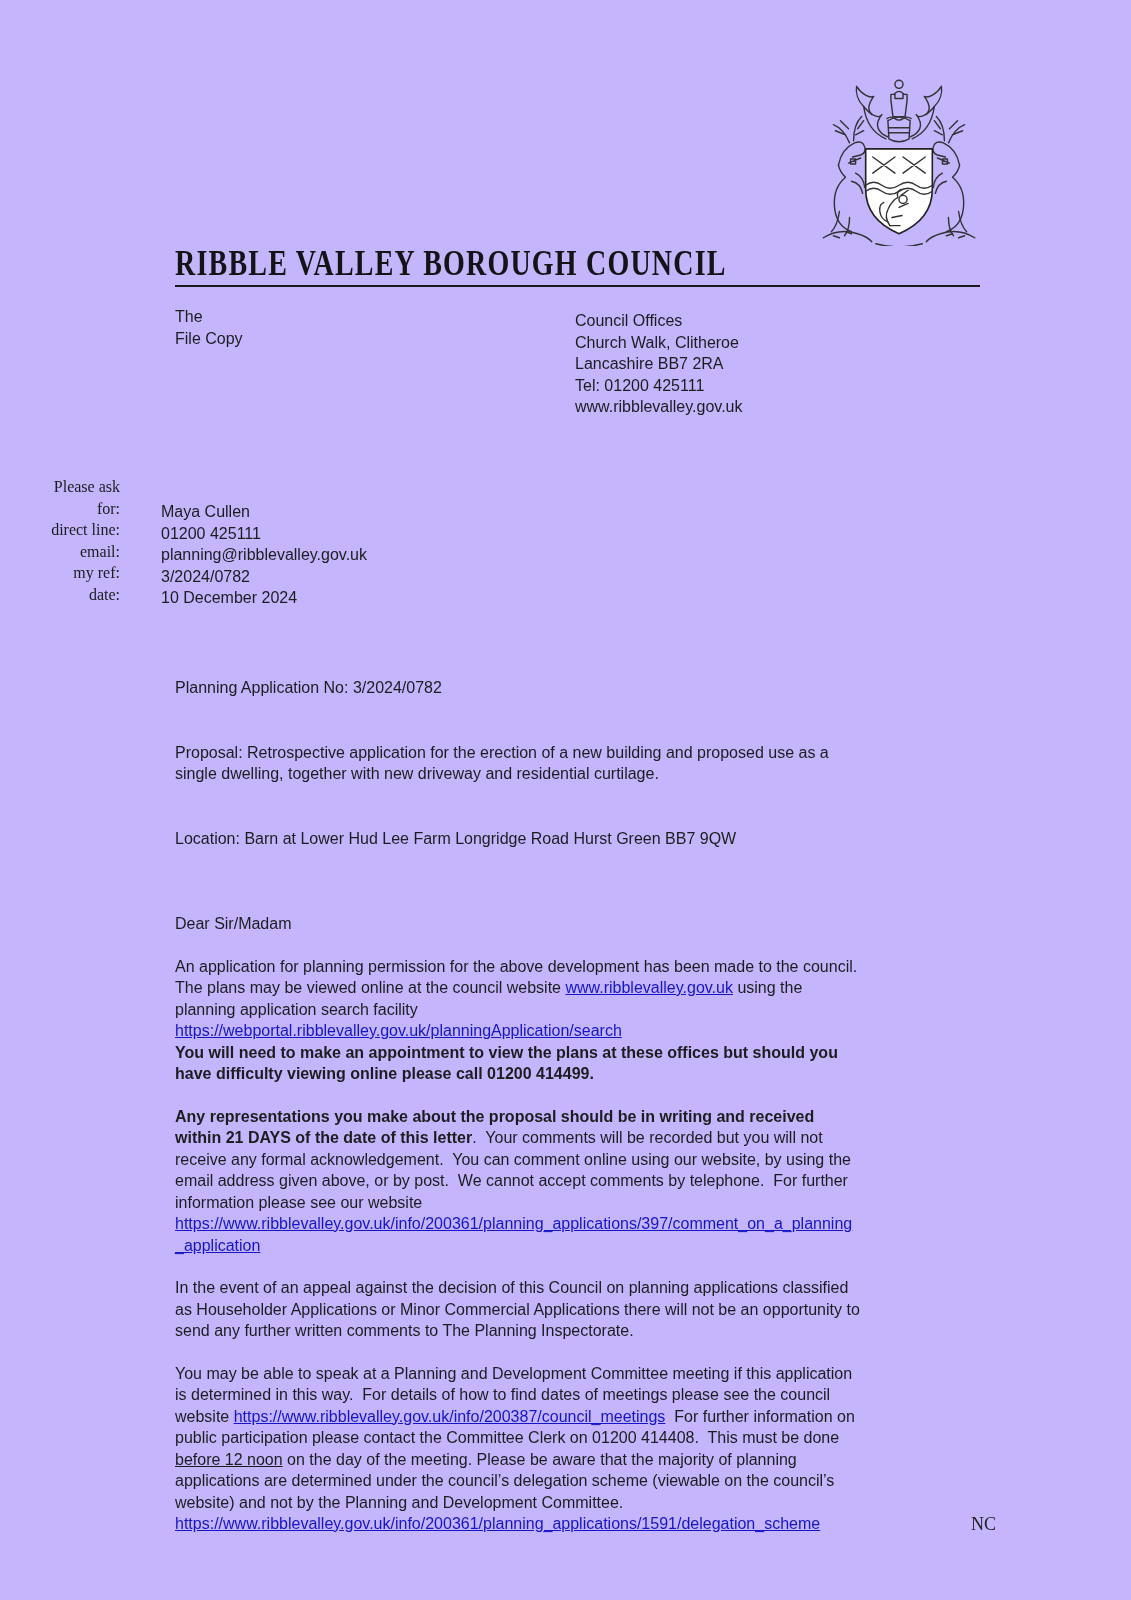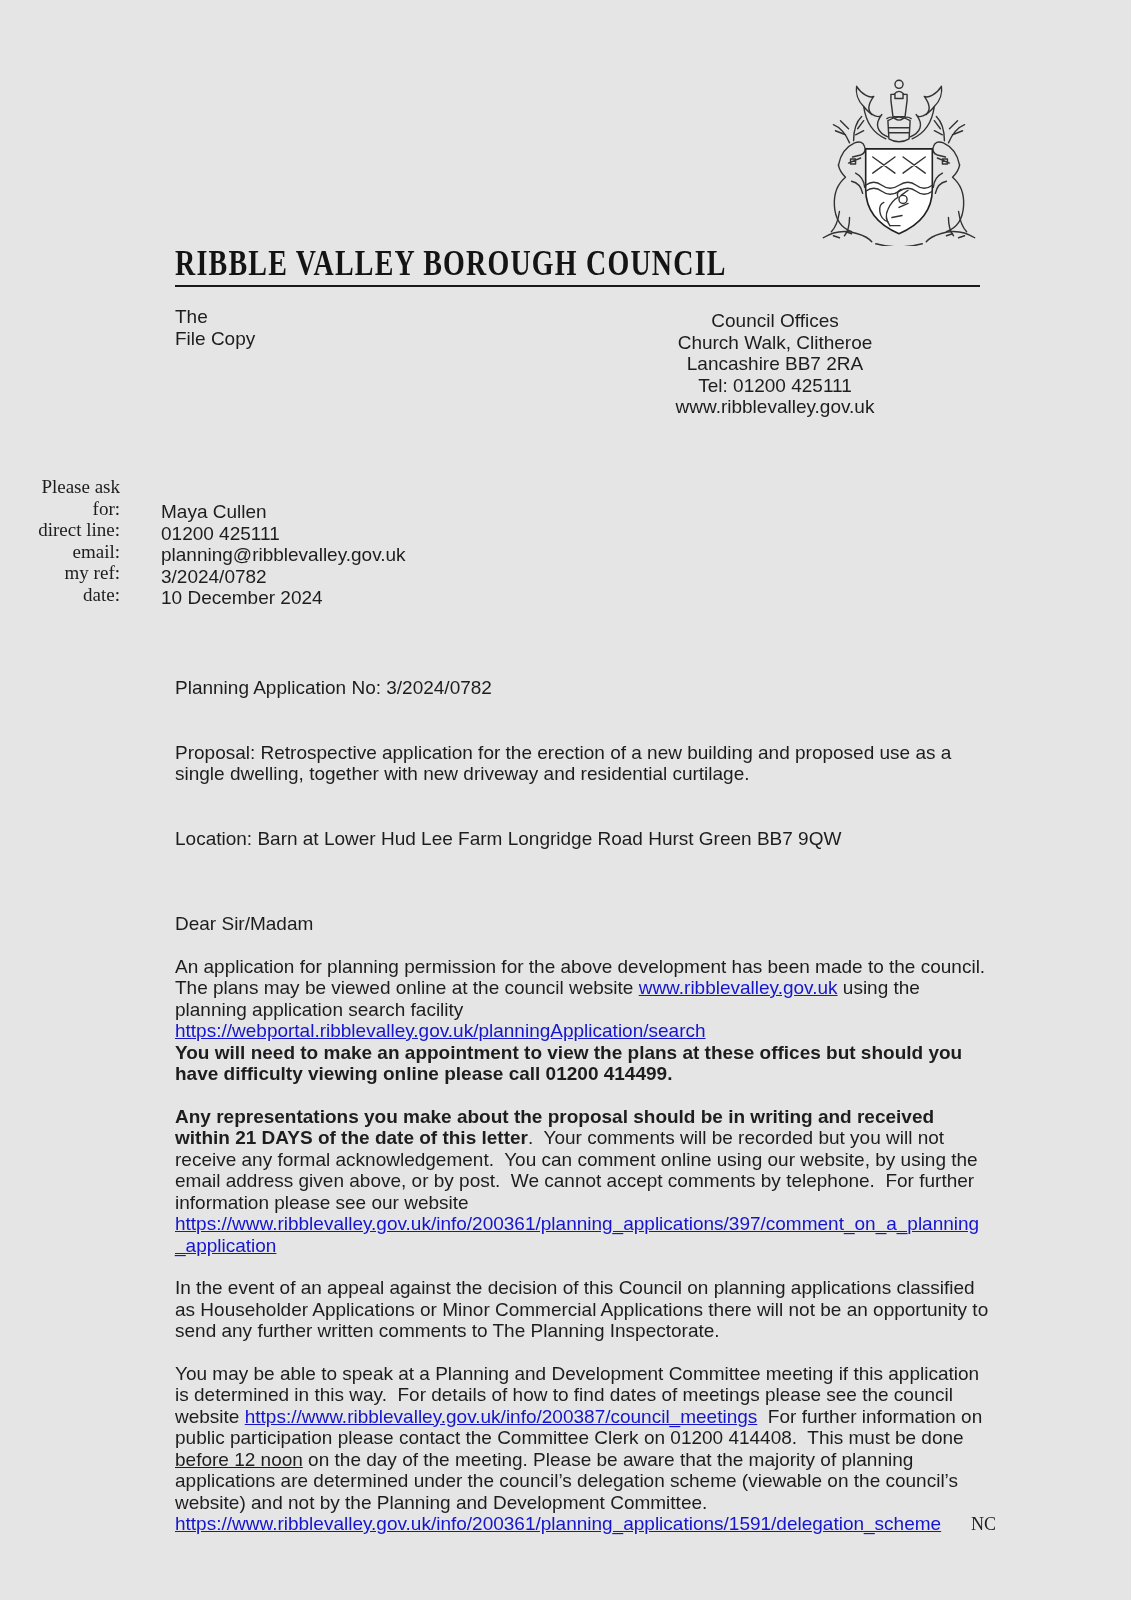--- a/index.html
+++ b/index.html
@@ -1,41 +1,41 @@
 <!DOCTYPE html>
 <html><head>
 <meta charset="utf-8">
 <style>
   html,body { margin:0; padding:0; background:#ffffff; }
   .page {
     position:relative;
     width:1131px; height:1600px;
-    background:#e5e5e5;
+    background:#c4b5fd;
     font-family:"Liberation Sans","DejaVu Sans",sans-serif;
     color:#1d1d1d;
     overflow:hidden;
   }
   .abs { position:absolute; }
   .prewrap { white-space:pre-wrap; }
 
   .crest { left:793px; top:72px; width:212px; height:174px; }
 
   .title {
     left:175px; top:244px;
     font-family:"Liberation Serif","DejaVu Serif",serif;
     font-weight:700; font-size:35px; letter-spacing:1.5px;
     white-space:nowrap; color:#141414;
     transform:scaleX(0.80); transform-origin:left top;
   }
   .rule { left:175px; top:285px; width:805px; height:2.4px; background:#191919; }
 
-  .body-text { font-size:19px; line-height:21.5px; }
+  .body-text { font-size:16px; line-height:21.5px; }
 
   .file-copy { left:175px; top:306px; }
-  .addr { left:575px; top:310px; width:400px; text-align:center; }
+  .addr { left:575px; top:310px; width:400px; text-align:left; }
 
   .contact-labels { left:0px; top:476px; width:120px; text-align:right;font-family:Liberation Serif, serif; }
   .contact-values { left:161px; top:501px; width:420px; }
 
   .main { left:175px; top:634px; width:860px; }
   .para { margin:0 0 21px 0; white-space:pre-wrap; }
   .para:last-child { margin-bottom:4px; }
   b, .bold { font-weight:700; }
   .link { color:#1515cd; text-decoration:underline; cursor:pointer; }
   .uline { text-decoration:underline; }

